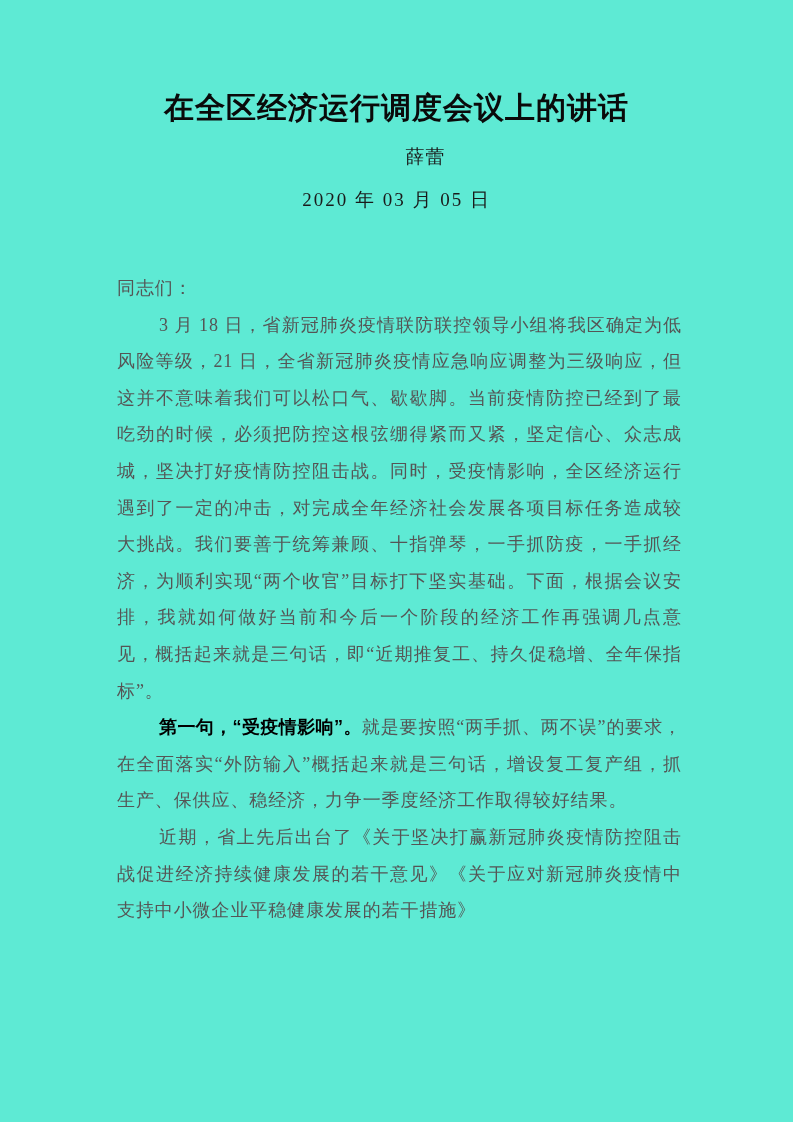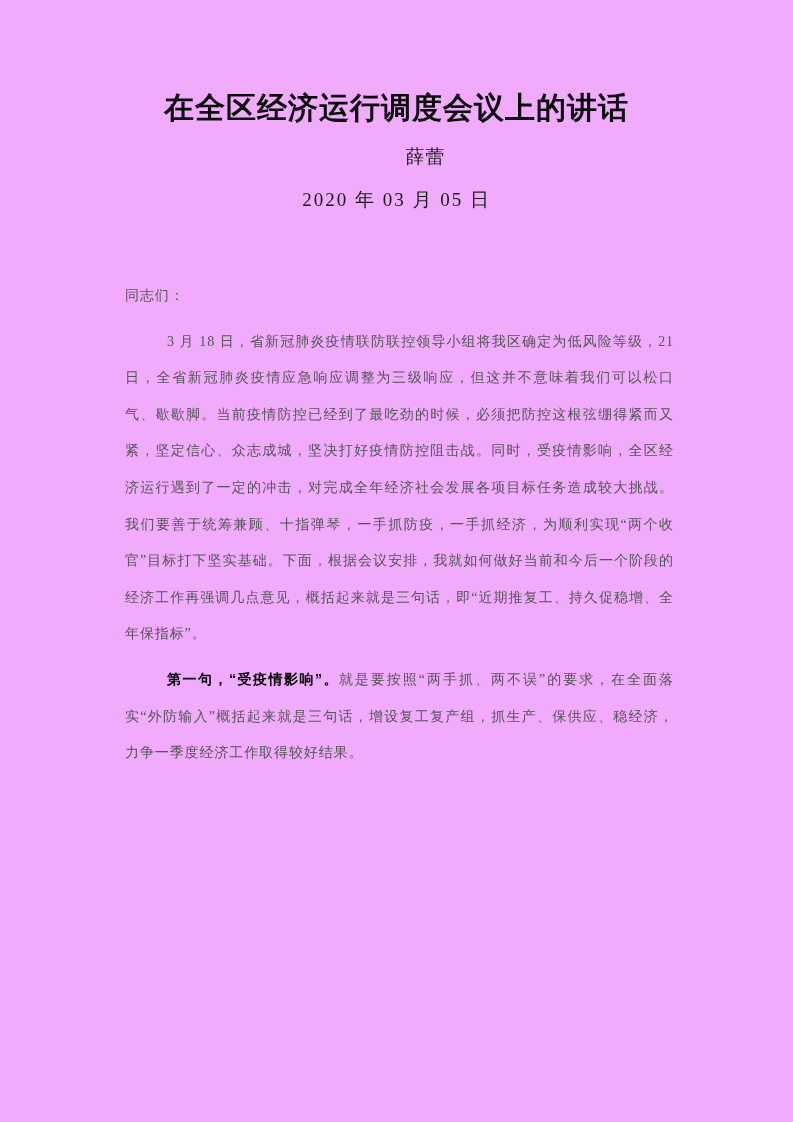--- a/index.html
+++ b/index.html
@@ -14,21 +14,21 @@
     overflow: hidden;
     font-family: "Liberation Serif", "DejaVu Serif", serif;
     -webkit-font-smoothing: antialiased;
   }
 
   .page {
     position: absolute;
     left: 0; top: 0;
     width: 793px;
     height: 1122px;
-    background: #f0abfc;
+    background: #5eead4;
   }
 
   
   .doc-title {
     position: absolute;
     left: 0;
     top: 88px;
     width: 793px;
     text-align: center;
     font-family: "Liberation Serif", "DejaVu Serif", serif;
@@ -70,23 +70,23 @@
 
   
   .body-block {
     position: absolute;
     left: 117px;
     top: 270px;
     width: 565px;
   }
 
   .para {
-    margin: 8px;
+    margin: 0;
     font-family: "Liberation Serif", "DejaVu Serif", serif;
-    font-size: 14px;
+    font-size: 18px;
     line-height: 36.6px;
     color: #555555;
     text-align: justify;
     text-justify: inter-ideograph;
     letter-spacing: 0.9px;
     word-break: break-all;
   }
 
   .para.indent {
     text-indent: 42px;
@@ -115,16 +115,19 @@
     <p class="para">同志们：</p>
 
     <p class="para indent">
       <span class="lead"></span><span>3 月 18 日，省新冠肺炎疫情联防联控领导小组将我区确定为低风险等级，21 日，全省新冠肺炎疫情应急响应调整为三级响应，但这并不意味着我们可以松口气、歇歇脚。当前疫情防控已经到了最吃劲的时候，必须把防控这根弦绷得紧而又紧，坚定信心、众志成城，坚决打好疫情防控阻击战。同时，受疫情影响，全区经济运行遇到了一定的冲击，对完成全年经济社会发展各项目标任务造成较大挑战。我们要善于统筹兼顾、十指弹琴，一手抓防疫，一手抓经济，为顺利实现“两个收官”目标打下坚实基础。下面，根据会议安排，我就如何做好当前和今后一个阶段的经济工作再强调几点意见，概括起来就是三句话，即“近期推复工、持久促稳增、全年保指标”。</span>
     </p>
 
     <p class="para indent">
       <span class="lead">第一句，“受疫情影响”。</span><span>就是要按照“两手抓、两不误”的要求，在全面落实“外防输入”概括起来就是三句话，增设复工复产组，抓生产、保供应、稳经济，力争一季度经济工作取得较好结果。</span>
     </p>
 
+    <p class="para indent">
+      <span class="lead"></span><span>近期，省上先后出台了《关于坚决打赢新冠肺炎疫情防控阻击战促进经济持续健康发展的若干意见》《关于应对新冠肺炎疫情中支持中小微企业平稳健康发展的若干措施》</span>
+    </p>
 
   </div>
 
 </div>
 
 </body></html>

